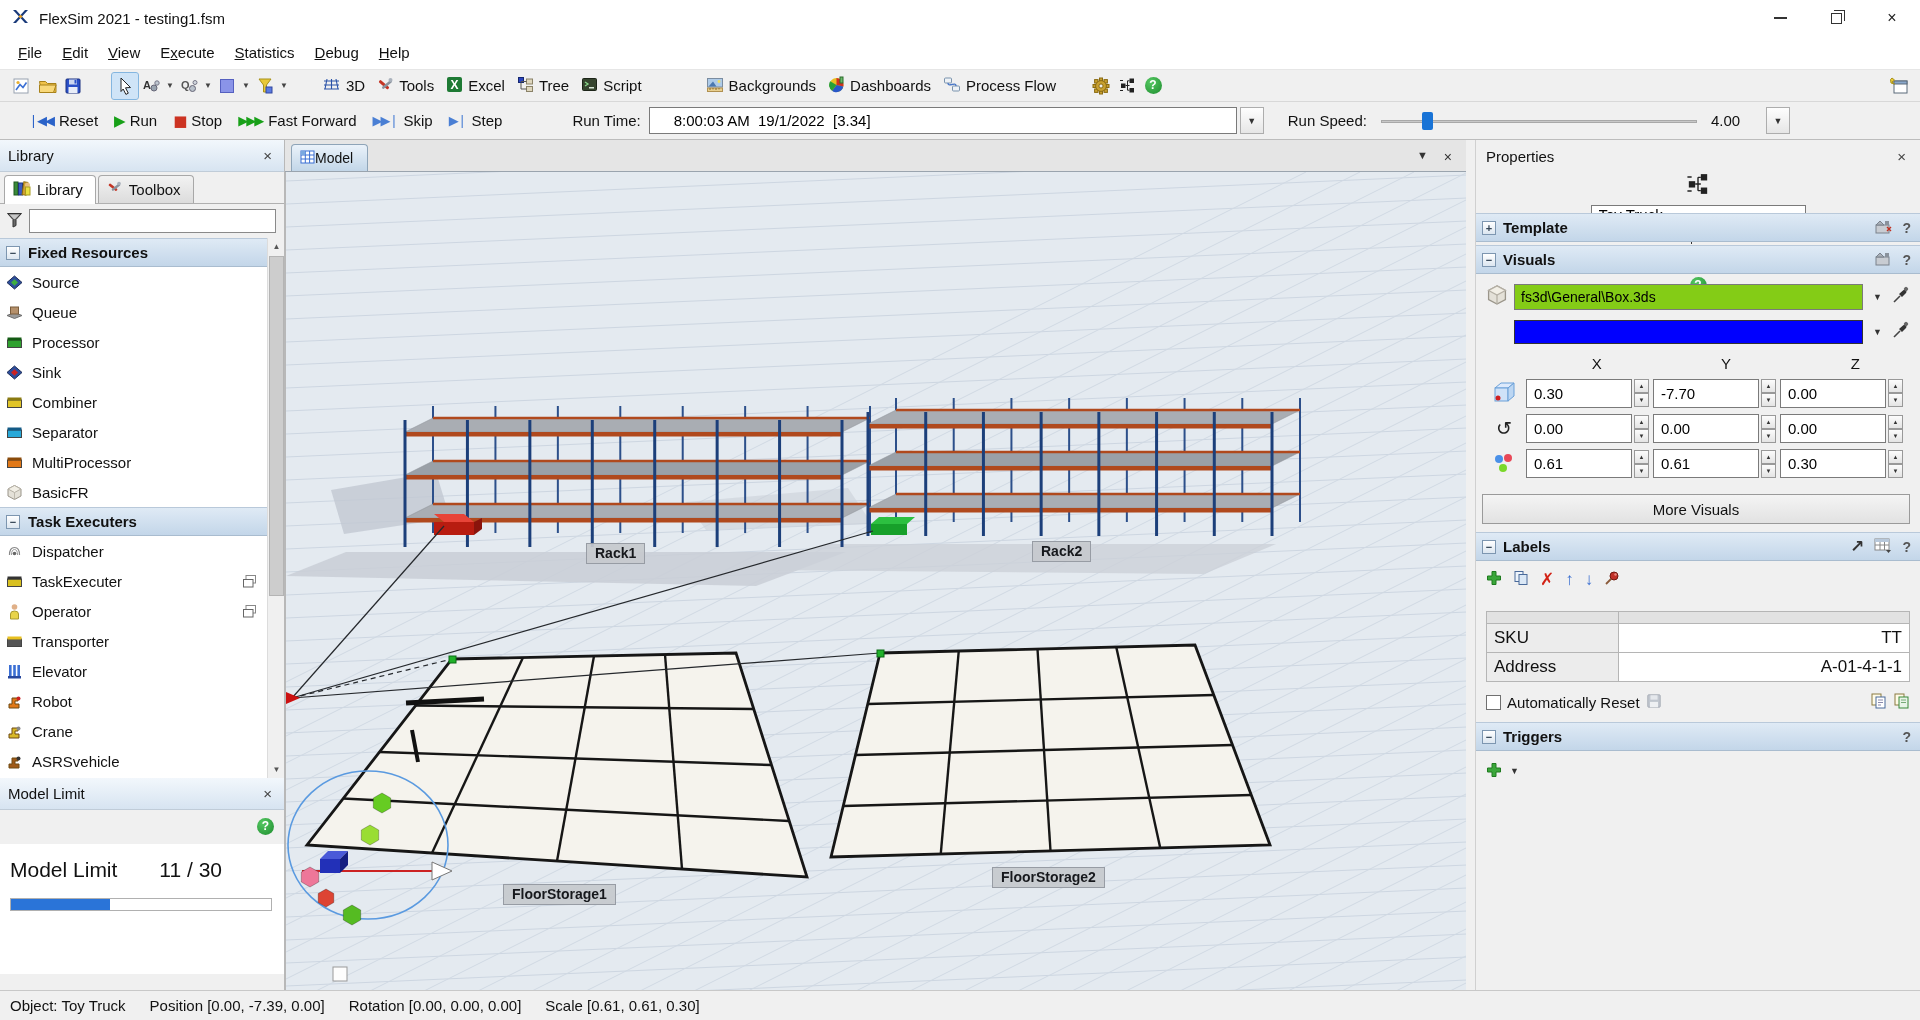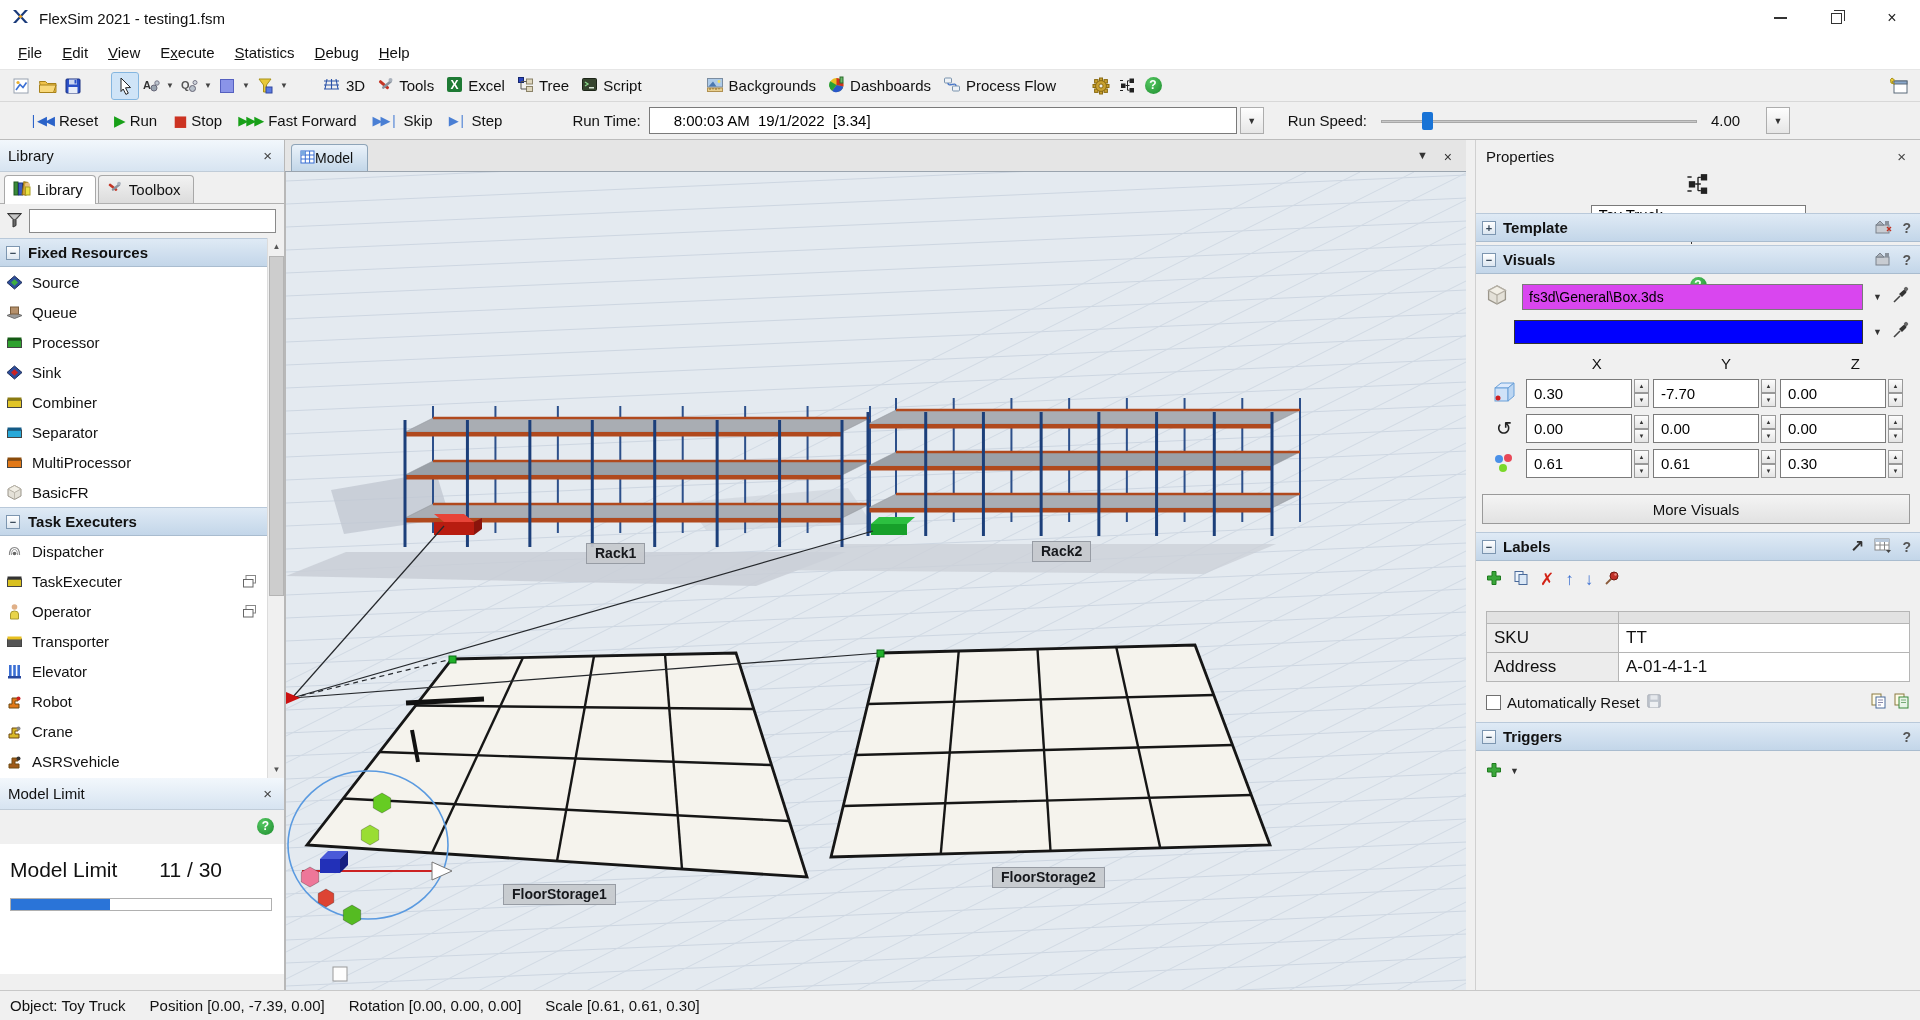--- a/index.html
+++ b/index.html
@@ -94,42 +94,42 @@
   
   .right { flex:1; background:#f0f0f0; display:flex; flex-direction:column; overflow:hidden; }
   .prop-hd { height:32px; display:flex; align-items:center; padding:0 10px; font-size:15px; }
   .prow { display:flex; align-items:center; padding:0 10px; gap:6px; }
   .name-row { height:36px;flex-direction:column; }
   .name-row input { flex:1; height:28px; border:1px solid #7a7a7a; background:#fff; padding:0 7px; font-size:15px; }
   .sec-hd { height:29px; display:flex; align-items:center; gap:7px; padding:0 9px 0 6px; background:linear-gradient(#dfeaf5,#c3d6e9); border-top:1px solid #b9c9da; border-bottom:1px solid #a9bccf; font-weight:bold; font-size:15px; margin-top:5px; }
   .hd-icons { margin-left:auto; display:flex; align-items:center; gap:10px; font-weight:normal; }
   .q-ic { color:#555; font-weight:bold; font-size:14px; }
   .shape-row { height:33px; margin-top:6px; }
-  .shape-row input { flex:1; height:26px; border:1px solid #7a7a7a; background:#d946ef; padding:0 6px; font-size:14px;margin-left:8px; }
+  .shape-row input { flex:1; height:26px; border:1px solid #7a7a7a; background:#84cc16; padding:0 6px; font-size:14px; }
   .dd-sm { width:17px; text-align:center; font-size:9px; color:#333; }
   .color-row { height:33px; margin-top:2px; }
   .swatch { flex:1; height:24px; border:1px solid #333; }
   .xyz-head { display:flex; padding-left:56px; margin-top:7px; font-size:15px; }
   .xyz-head span { width:131px; text-align:center; }
   .xyzrow { display:flex; align-items:center; padding:0 10px; gap:4px; margin-top:6px; }
   .ric { width:36px; display:flex; justify-content:center; flex:none; }
   .numcell { display:flex; align-items:center; }
   .numcell input { width:106px; height:29px; border:1px solid #7a7a7a; background:#fff; padding:0 7px; font-size:15px; }
   .spin { display:flex; flex-direction:column; margin-left:2px; }
   .spin span { width:15px; height:14px; border:1px solid #999; background:linear-gradient(#fcfcfc,#e4e4e4); font-size:6px; color:#333; text-align:center; line-height:13px; }
   .more-btn { margin:16px 10px 0 6px; height:30px; border:1px solid #9a9a9a; background:linear-gradient(#f4f4f4,#e2e2e2); display:flex; align-items:center; justify-content:center; font-size:15px; }
   .lbl-tools { display:flex; align-items:center; gap:11px; padding:0 10px; height:29px; margin-top:4px; }
   .arrow-blue { color:#3a6fd0; font-weight:bold; font-size:17px; }
   .x-red { color:#d22215; font-weight:bold; font-size:17px; }
   .lbl-table-wrap { padding:0 10px; margin-top:1px; }
   table.lbl { width:100%; border-collapse:collapse; font-size:17px;margin-top:16px; }
   table.lbl th { height:12px; background:#e2e2e2; border:1px solid #b5b5b5; }
   table.lbl td { height:29px; border:1px solid #b5b5b5; padding:0 7px; }
   td.lk { width:132px; background:#ececec; }
-  td.lv { background:#fff; }
+  td.lv { background:#fff;text-align:right; }
   td.lv.num { text-align:right; }
   .ar-row { height:30px; margin-top:5px; }
   .cb { width:15px; height:15px; border:1px solid #707070; background:#fff; flex:none; }
   .ar-right { margin-left:auto; display:flex; gap:6px; }
   .trig-row { height:28px; margin-top:6px; gap:4px; }
 
   
   .statusbar { height:30px; background:#f0f0f0; border-top:1px solid #cscsc; border-top:1px solid #c8c8c8; display:flex; align-items:center; padding:0 10px; flex:none; font-size:15px; }
   .sb-seg { margin-right:24px; white-space:pre; }
 </style>

